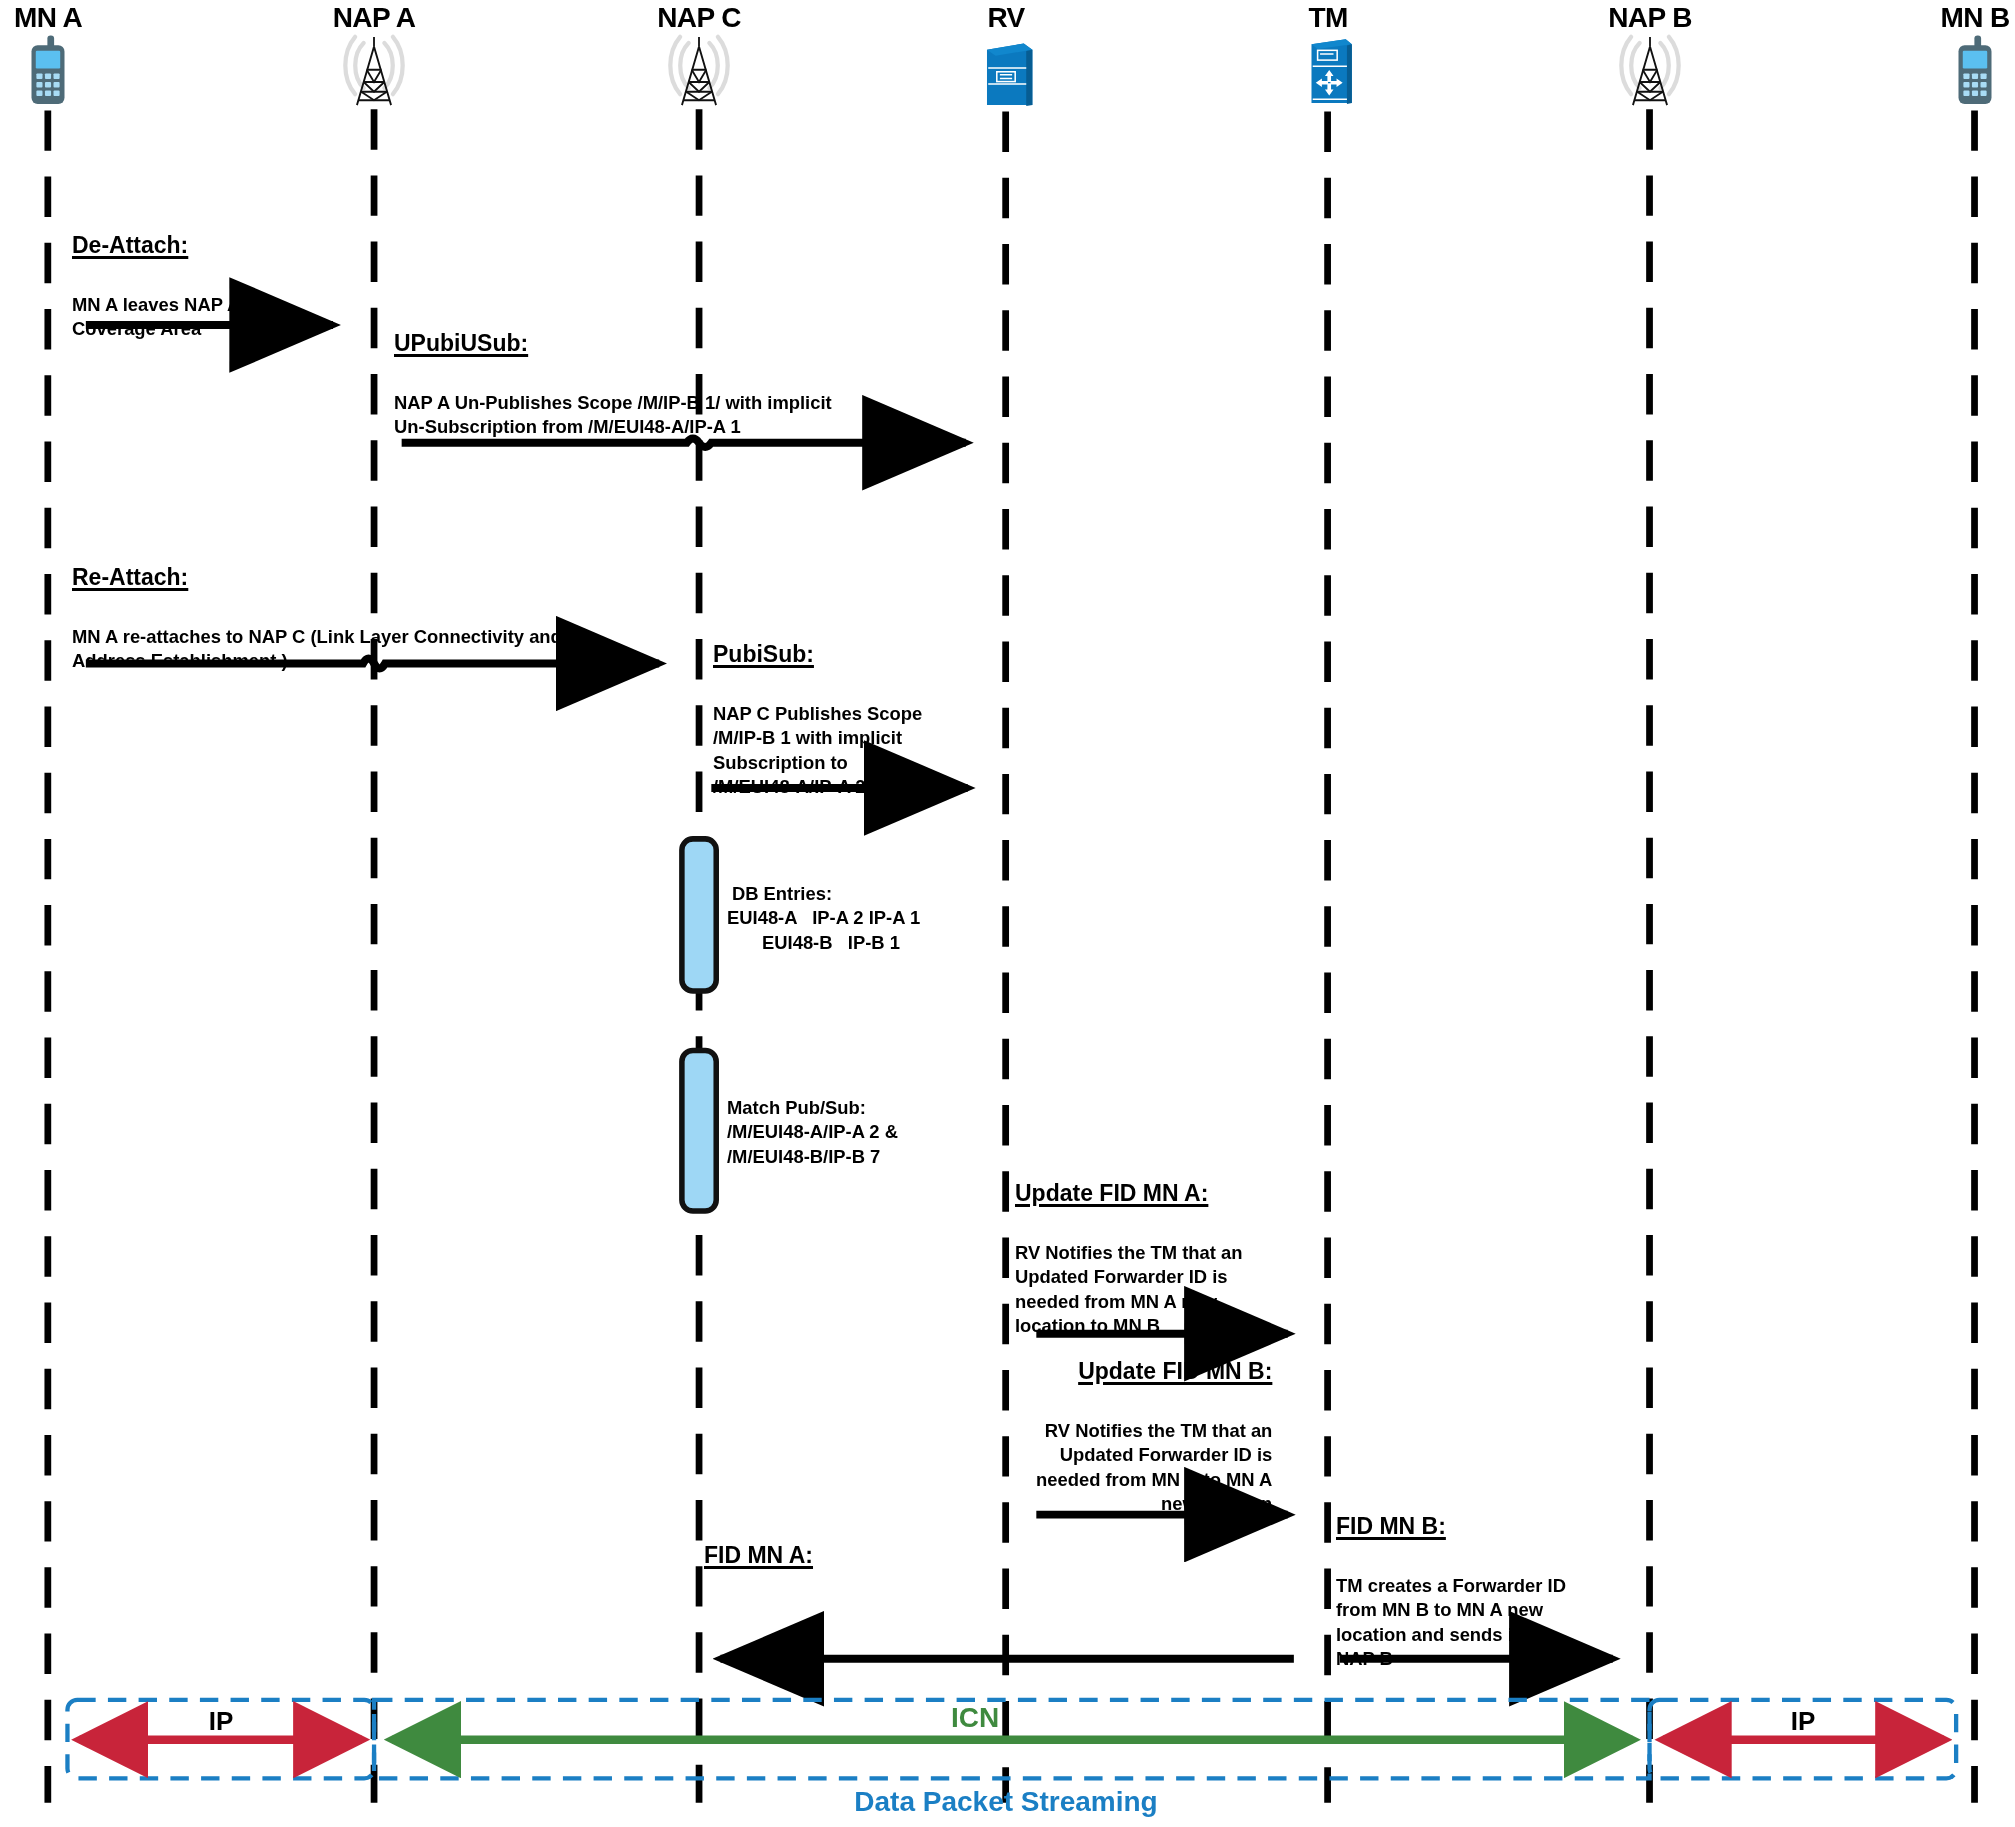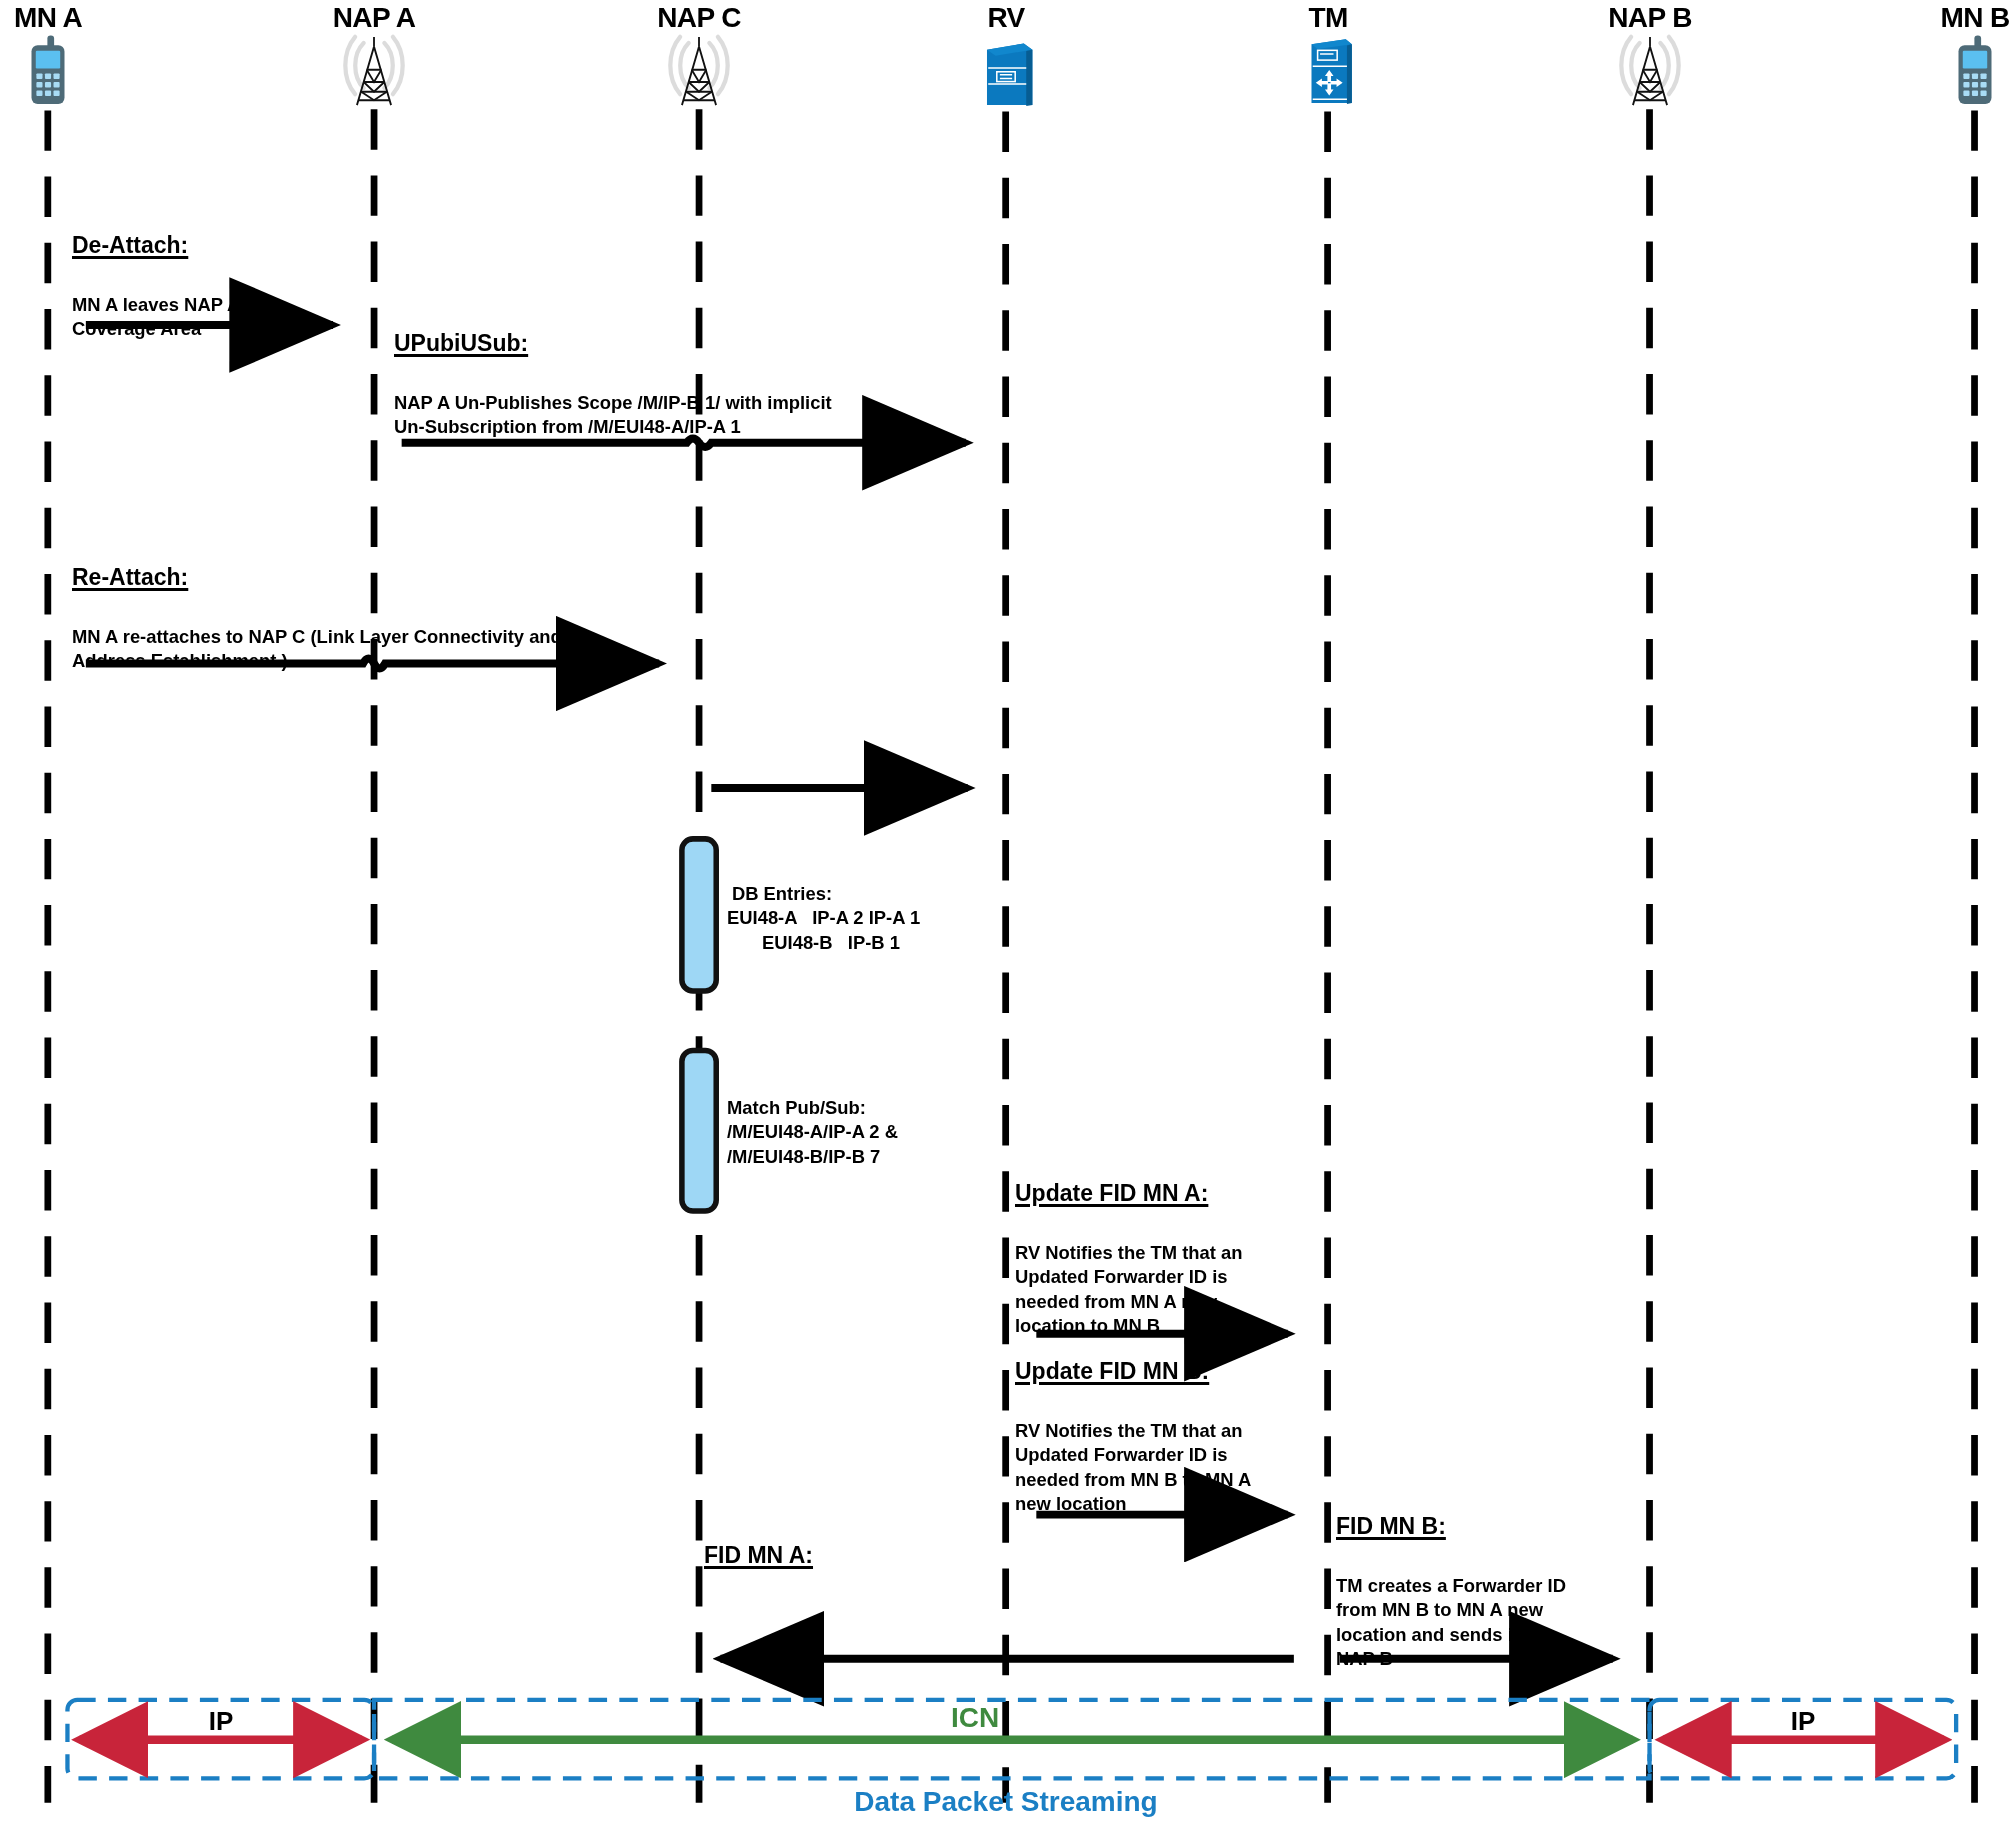--- a/index.html
+++ b/index.html
@@ -254,30 +254,37 @@
     <span class="bdy" style="white-space:pre-line;">NAP A Un-Publishes Scope /M/IP-B 1/ with implicit
 Un-Subscription from /M/EUI48-A/IP-A 1</span>
   </div>
 
   <div class="note" style="left:72px;top:564px;">
     <span class="ttl">Re-Attach:</span>
     <span class="bdy" style="white-space:pre-line;">MN A re-attaches to NAP C (Link Layer Connectivity and IP
 Address Establishment )</span>
   </div>
 
+  <div class="note" style="left:713px;top:641px;">
+    <span class="ttl">PubiSub:</span>
+    <span class="bdy" style="white-space:pre-line;">NAP C Publishes Scope
+/M/IP-B 1 with implicit
+Subscription to
+/M/EUI48-A/IP-A 2</span>
+  </div>
 
   <div class="note" style="left:1015px;top:1180px;">
     <span class="ttl">Update FID MN A:</span>
     <span class="bdy" style="white-space:pre-line;">RV Notifies the TM that an
 Updated Forwarder ID is
 needed from MN A new
 location to MN B</span>
   </div>
 
-  <div class="note" style="left:1015px;top:1358px;">
+  <div class="note" style="left:1036px;top:1358px;text-align:right;">
     <span class="ttl">Update FID MN B:</span>
     <span class="bdy" style="white-space:pre-line;">RV Notifies the TM that an
 Updated Forwarder ID is
 needed from MN B to MN A
 new location</span>
   </div>
 
   <div class="note" style="left:704px;top:1542px;">
     <span class="ttl">FID MN A:</span>
   </div>

